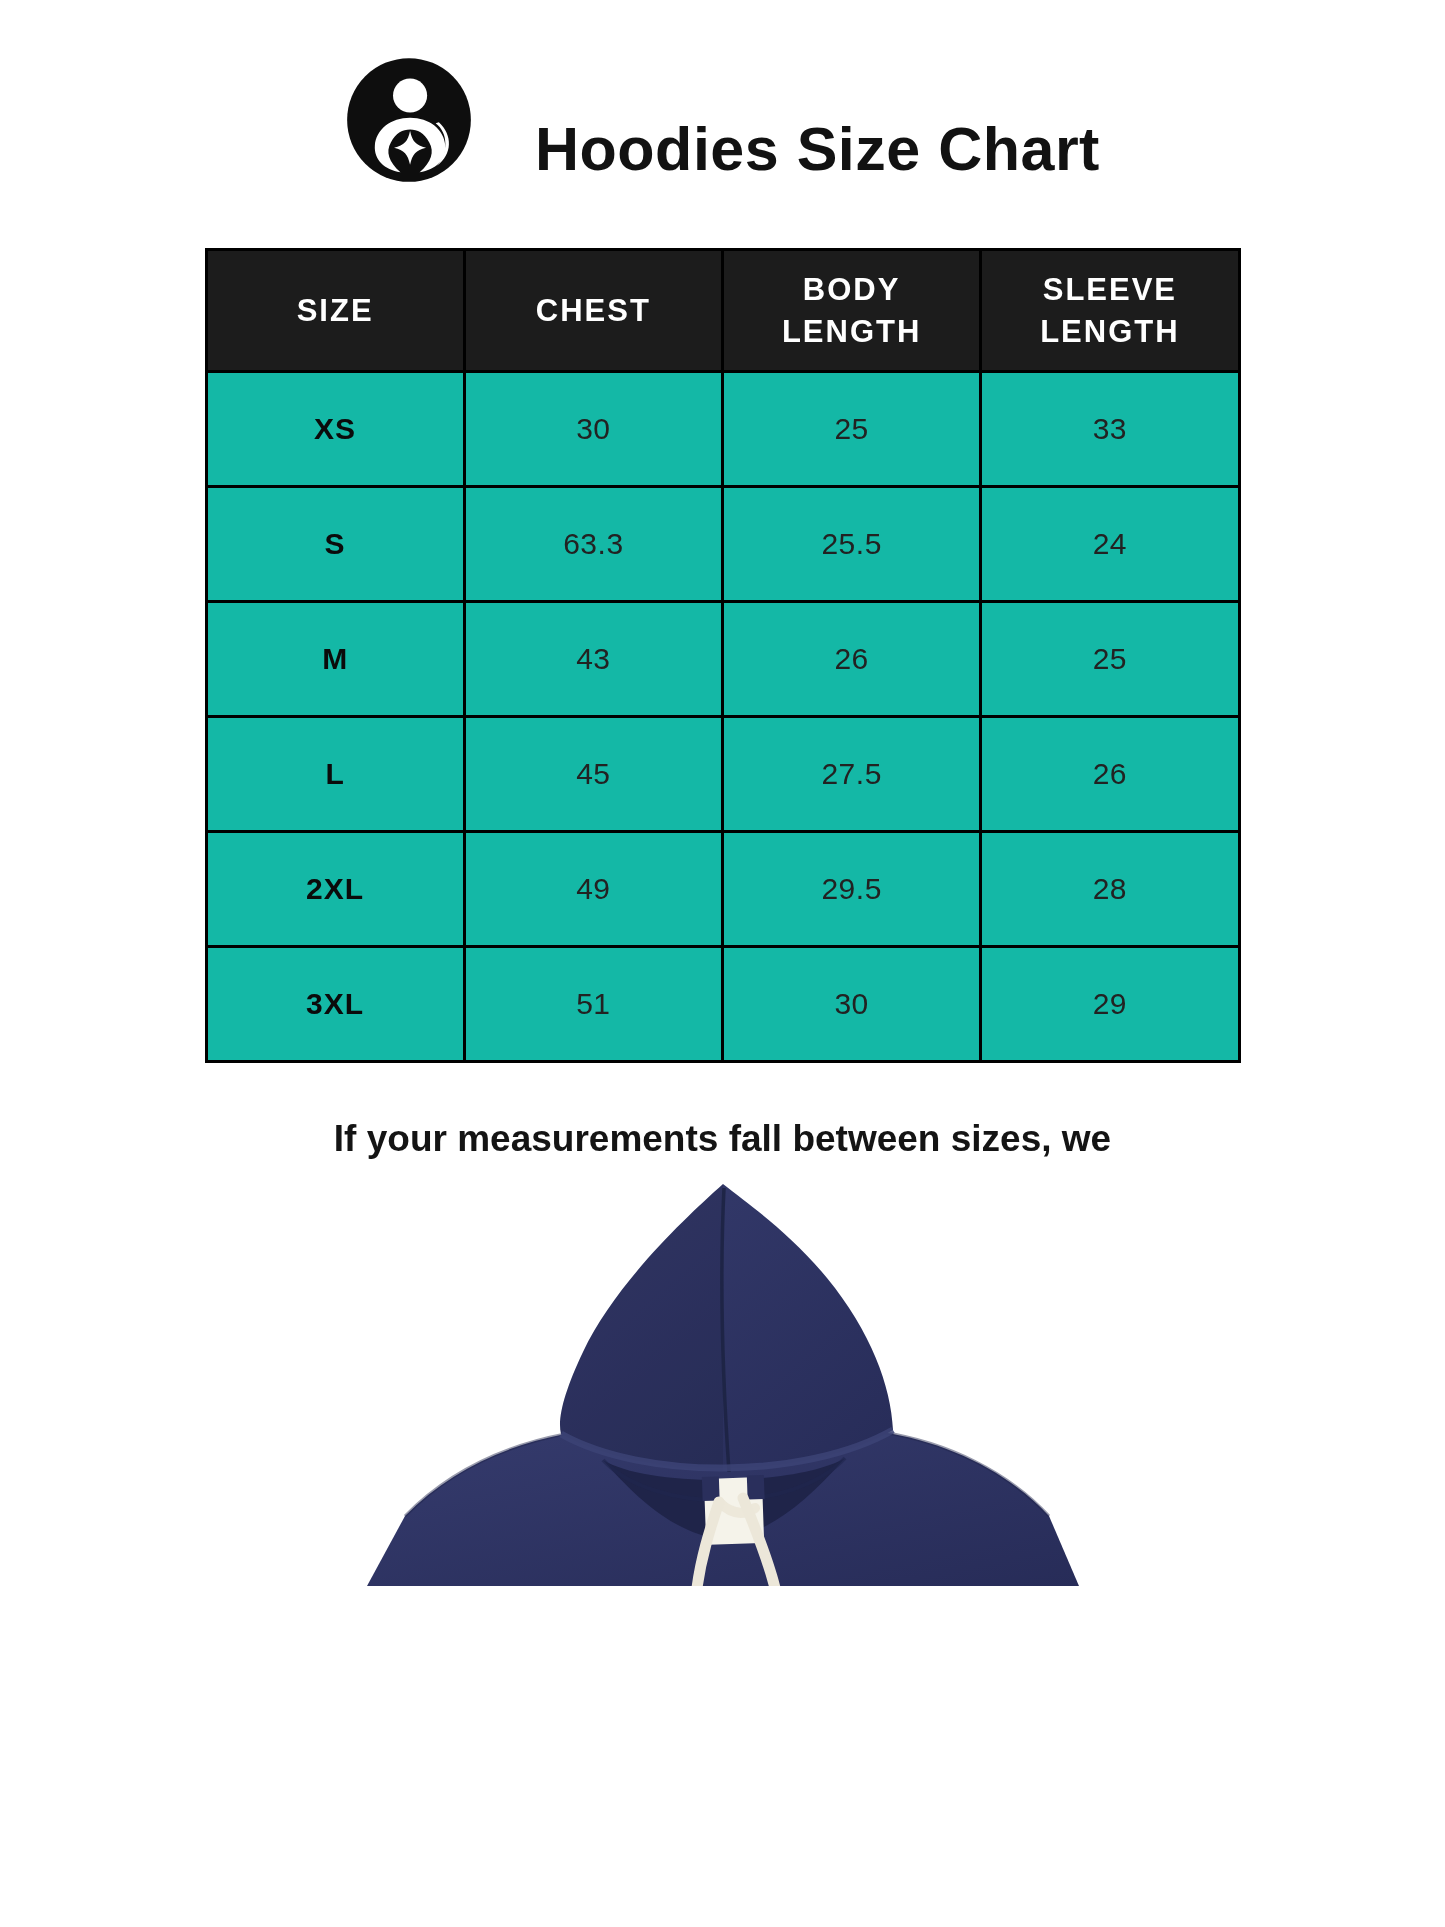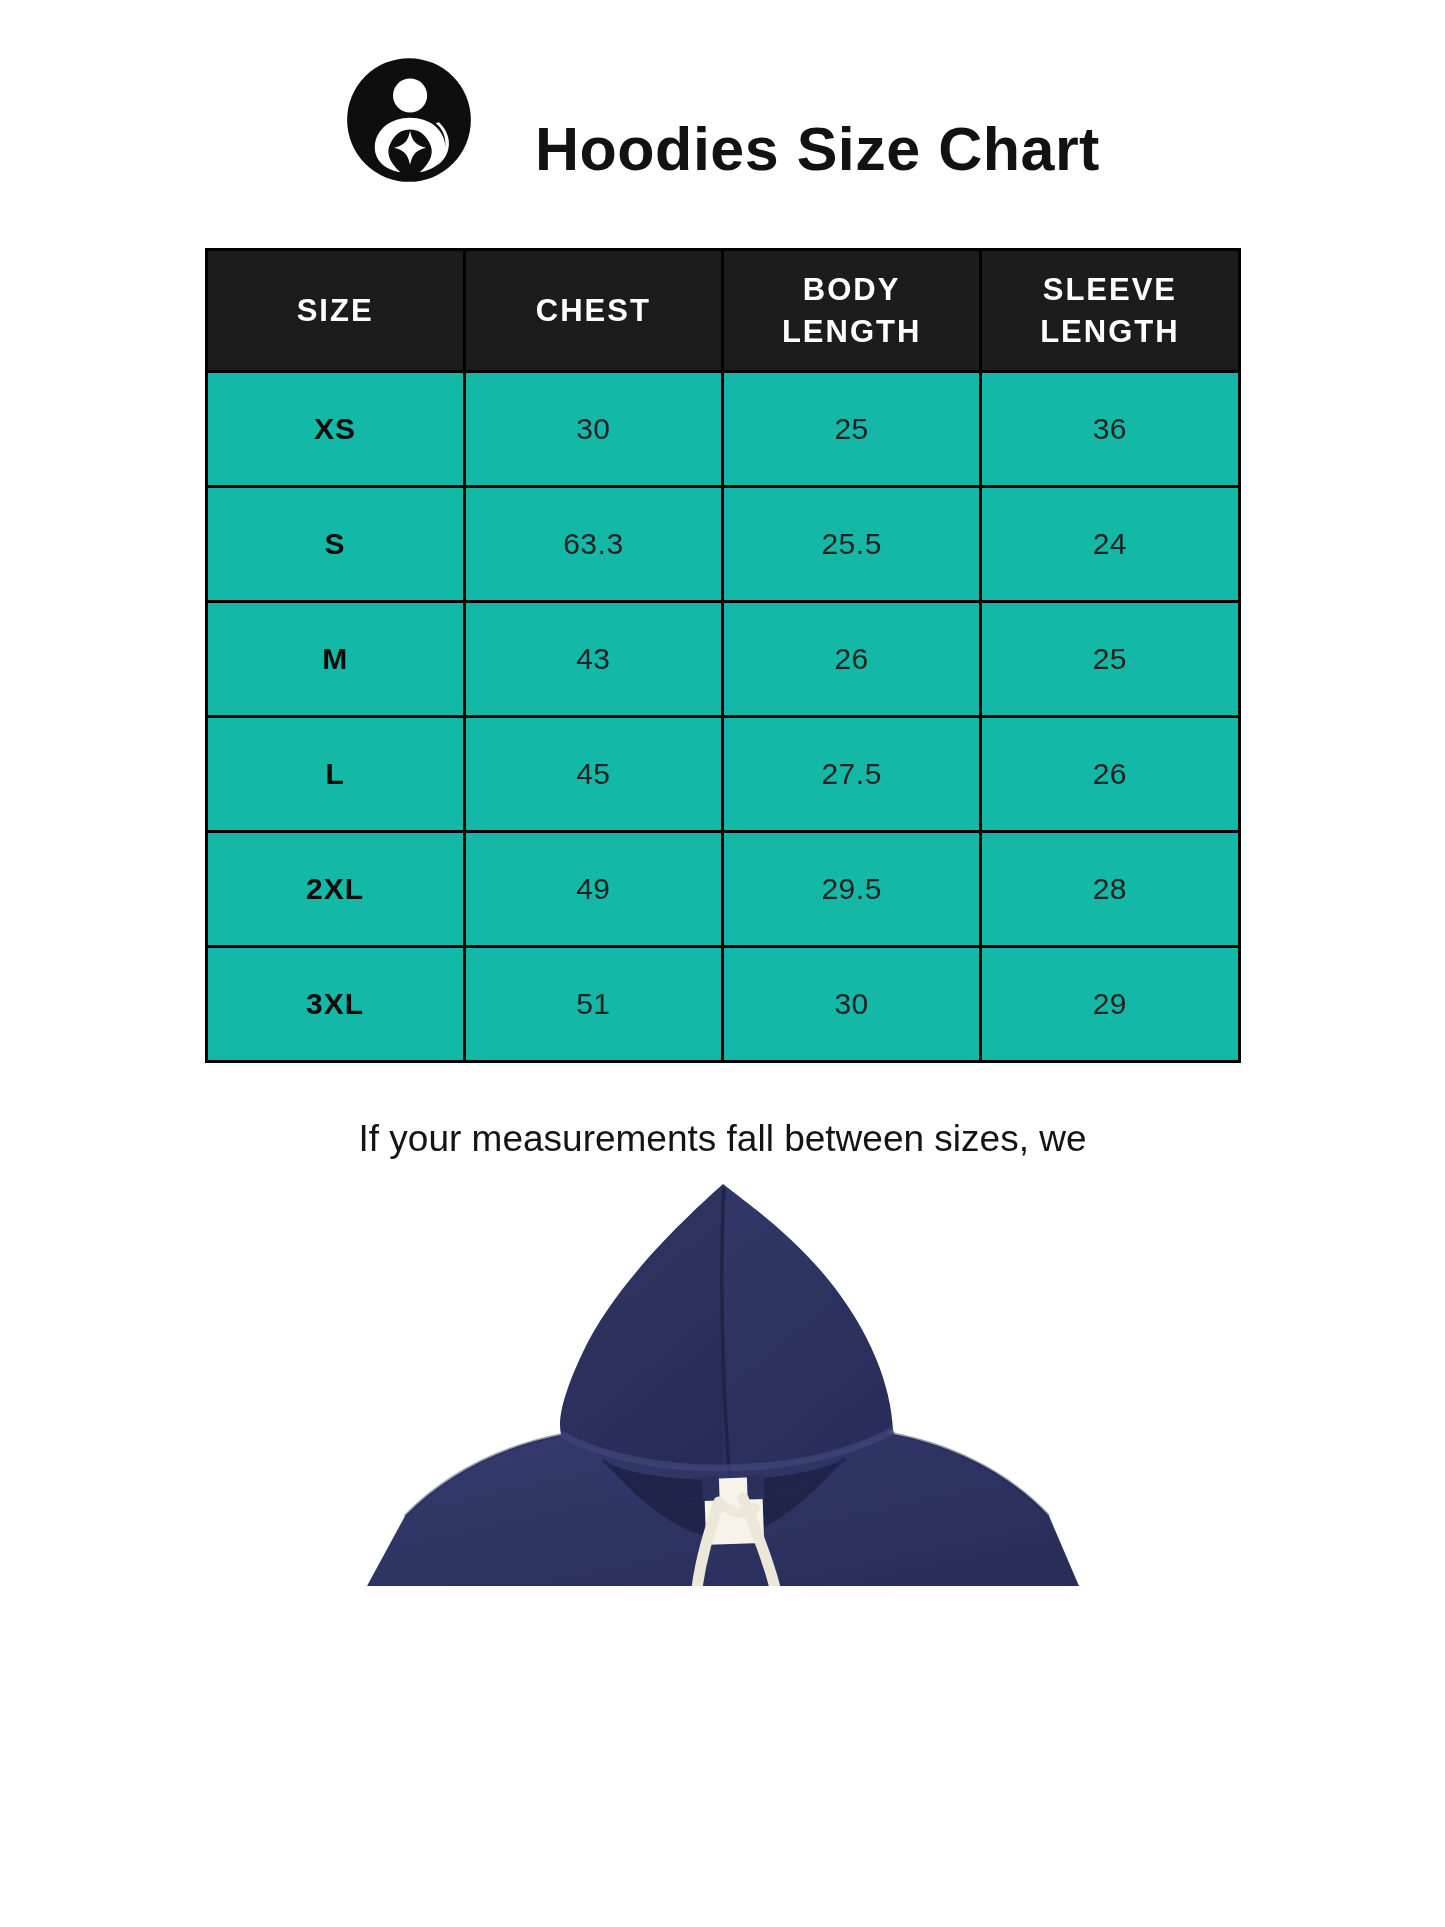--- a/index.html
+++ b/index.html
@@ -30,21 +30,21 @@
     font-size:31px; font-weight:700; letter-spacing:2px;
     height:122px; line-height:1.35;
   }
   .size-chart td {
     height:115px; font-size:30px; color:#222222; letter-spacing:0.5px;
     background:#14b8a6;
   }
   .size-chart td.size-cell { font-weight:700; color:#0b0b0b; letter-spacing:1px; }
   .note {
     margin-top:50px; text-align:center;
-    font-size:37px; font-weight:400; line-height:1.42; color:#141414;
+    font-size:37px; font-weight:700; line-height:1.42; color:#141414;
   }
   .hoodie-area {
     margin-top:14px; display:flex; justify-content:center;
     height:406px; overflow:hidden;
   }
 </style>
 </head>
 <body>
 
 <div class="header">
@@ -76,21 +76,21 @@
           <span>SLEEVE</span><br>
           <span>LENGTH</span>
         </th>
       </tr>
     </thead>
     <tbody>
       <tr>
         <td class="size-cell">XS</td>
         <td>30</td>
         <td>25</td>
-        <td>36</td>
+        <td>33</td>
       </tr>
       <tr>
         <td class="size-cell">S</td>
         <td>63.3</td>
         <td>25.5</td>
         <td>24</td>
       </tr>
       <tr>
         <td class="size-cell">M</td>
         <td>43</td>

